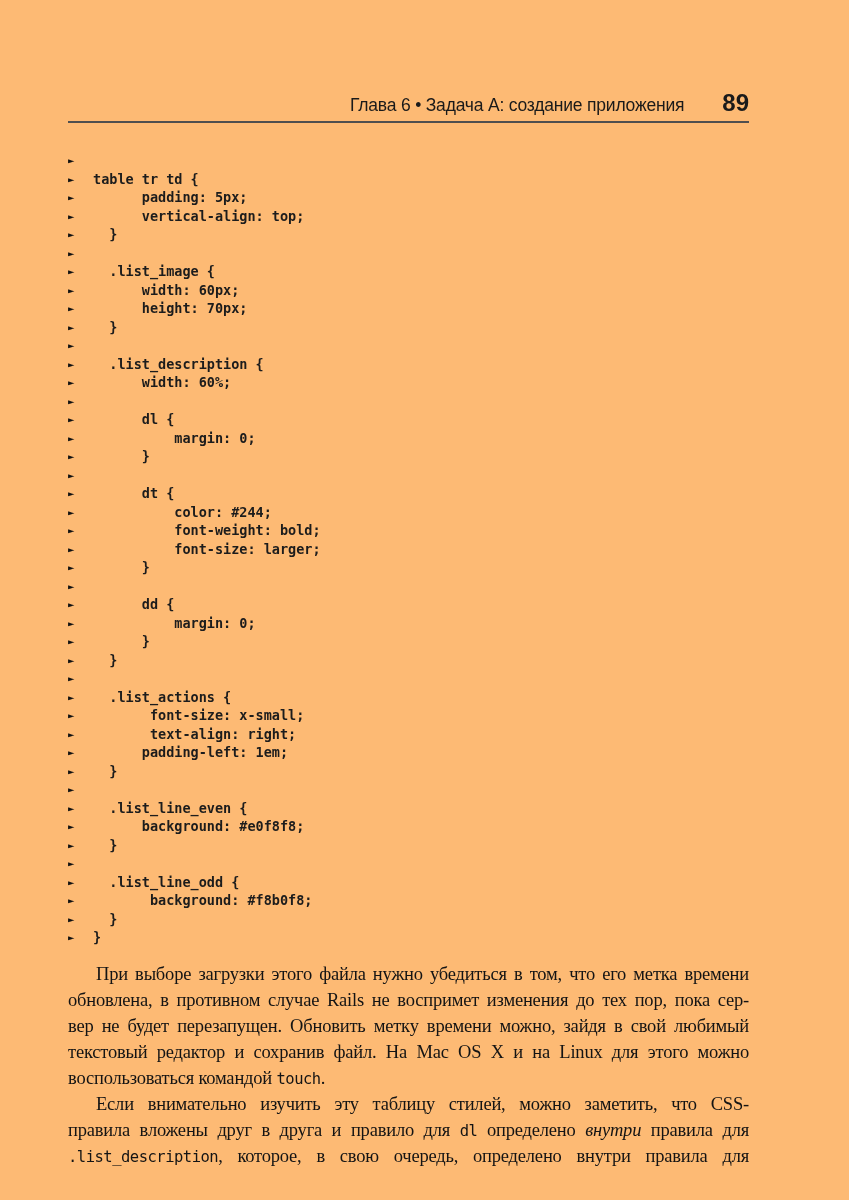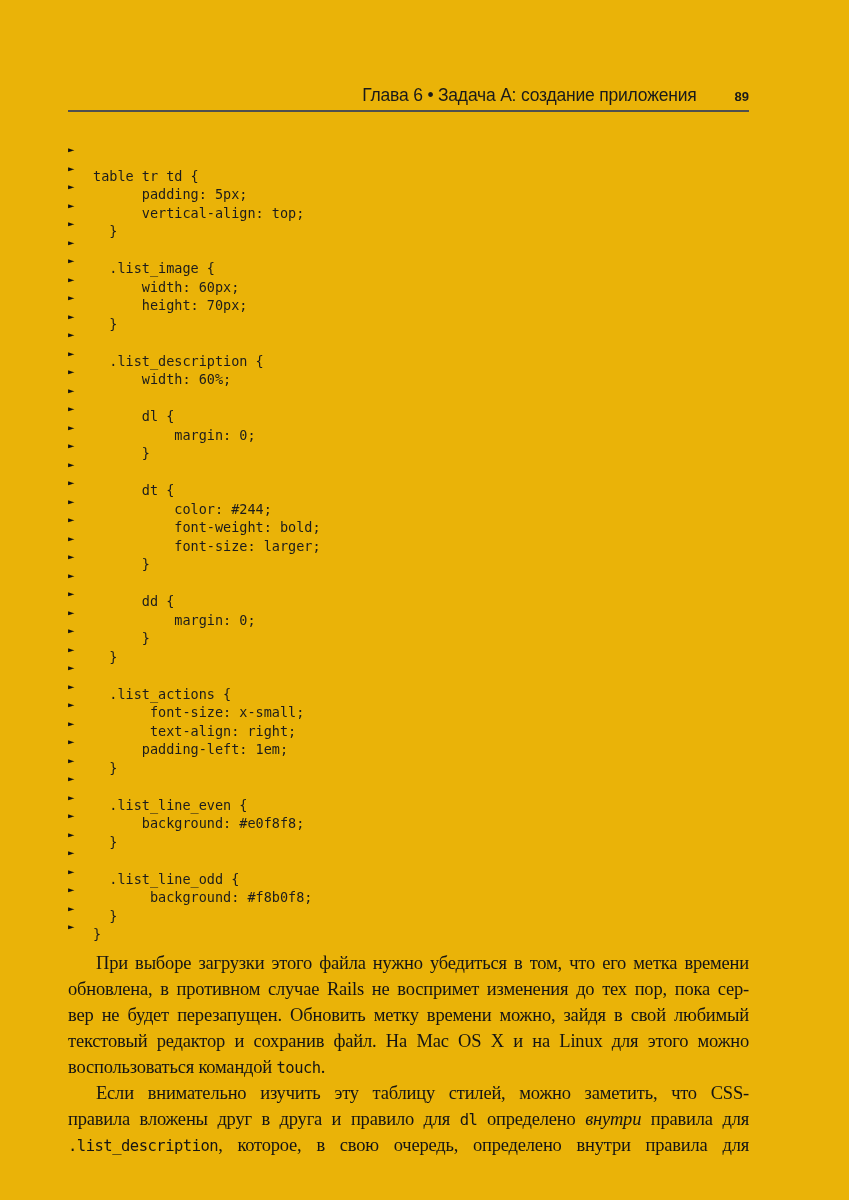--- a/index.html
+++ b/index.html
@@ -4,21 +4,21 @@
 <style>
   html, body {
     margin: 0;
     padding: 0;
     background: #ffffff;
   }
   .page {
     position: relative;
     width: 849px;
     height: 1200px;
-    background: #eab308;
+    background: #fdba74;
     overflow: hidden;
   }
   .content {
     margin-left: 68px;
     width: 681px;
   }
   
   .running-head {
     padding-top: 70px;
     display: flex;
@@ -26,21 +26,21 @@
     align-items: baseline;
     gap: 38px;
     font-family: "Liberation Sans", sans-serif;
     font-size: 17.5px;
     letter-spacing: -0.2px;
     color: #1a1a1a;
     white-space: nowrap;
   }
   .page-number {
     font-weight: 700;
-    font-size: 13px;
+    font-size: 24px;
     letter-spacing: 0;
     margin-top: 19px;
   }
   .head-rule {
     margin-top: 4px;
     border: none;
     border-top: 2px solid #4f4f4f;
     height: 0;
   }
   
@@ -57,22 +57,21 @@
     align-items: stretch;
   }
   .line-marker {
     flex: 0 0 25px;
     font-size: 10.5px;
     line-height: 18.5px;
     color: #111111;
   }
   .code-text {
     white-space: pre;
-    font-weight: 400;
-    margin-top: 8px;
+    font-weight: 700;
   }
   
   .body-text {
     margin-top: 14px;
     font-family: "Liberation Serif", serif;
     font-size: 18.5px;
     line-height: 26px;
     letter-spacing: -0.2px;
     color: #141414;
   }

